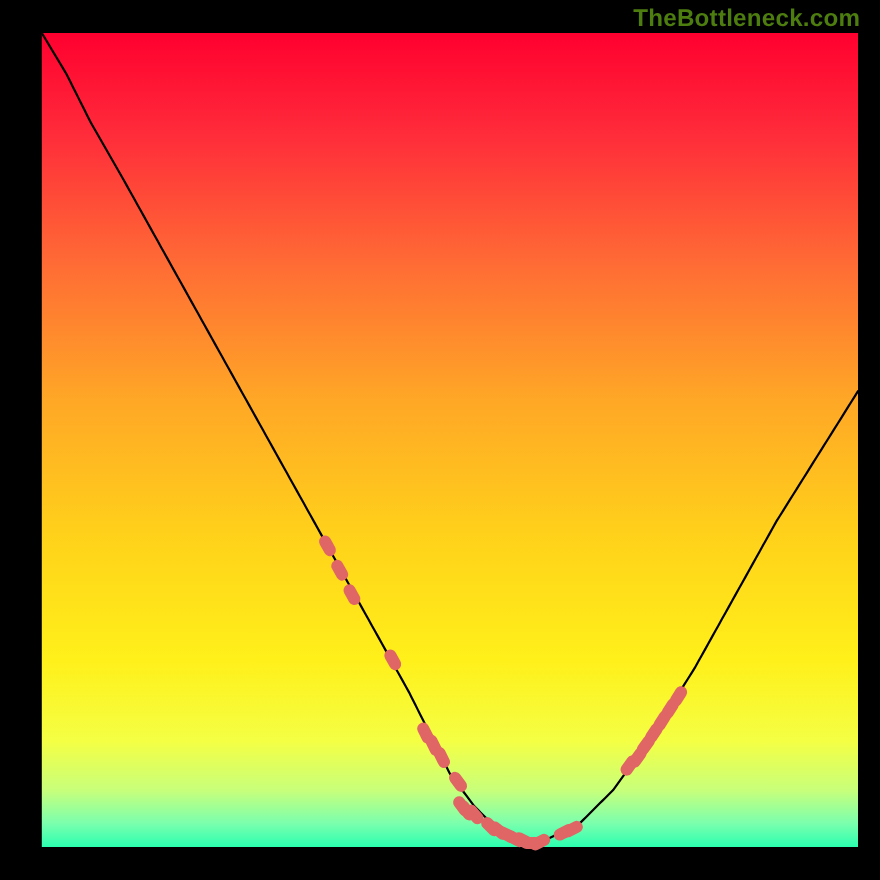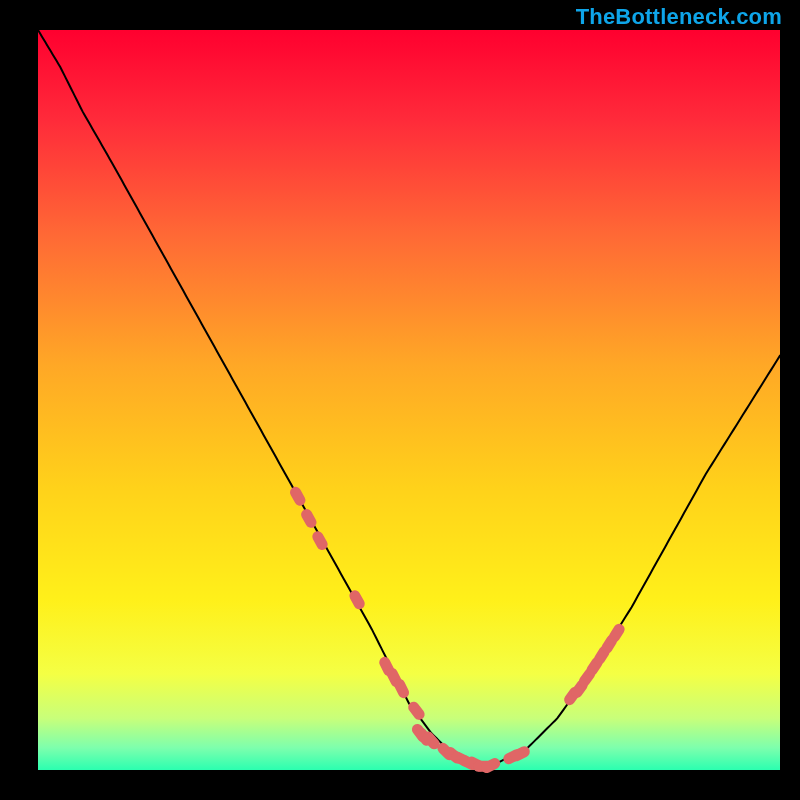--- a/index.html
+++ b/index.html
@@ -16,21 +16,21 @@
     height: 800px;
     background: #000000;
   }
   .watermark {
     position: absolute;
     top: 4px;
     right: 18px;
     font-family: Arial, Helvetica, sans-serif;
     font-size: 22px;
     font-weight: 600;
-    color: #0ea5e9;
+    color: #4d7c0f;
     letter-spacing: 0.2px;
     z-index: 10;
   }
   svg.plot {
     position: absolute;
     left: 0;
     top: 0;
   }
 </style>
 </head>

